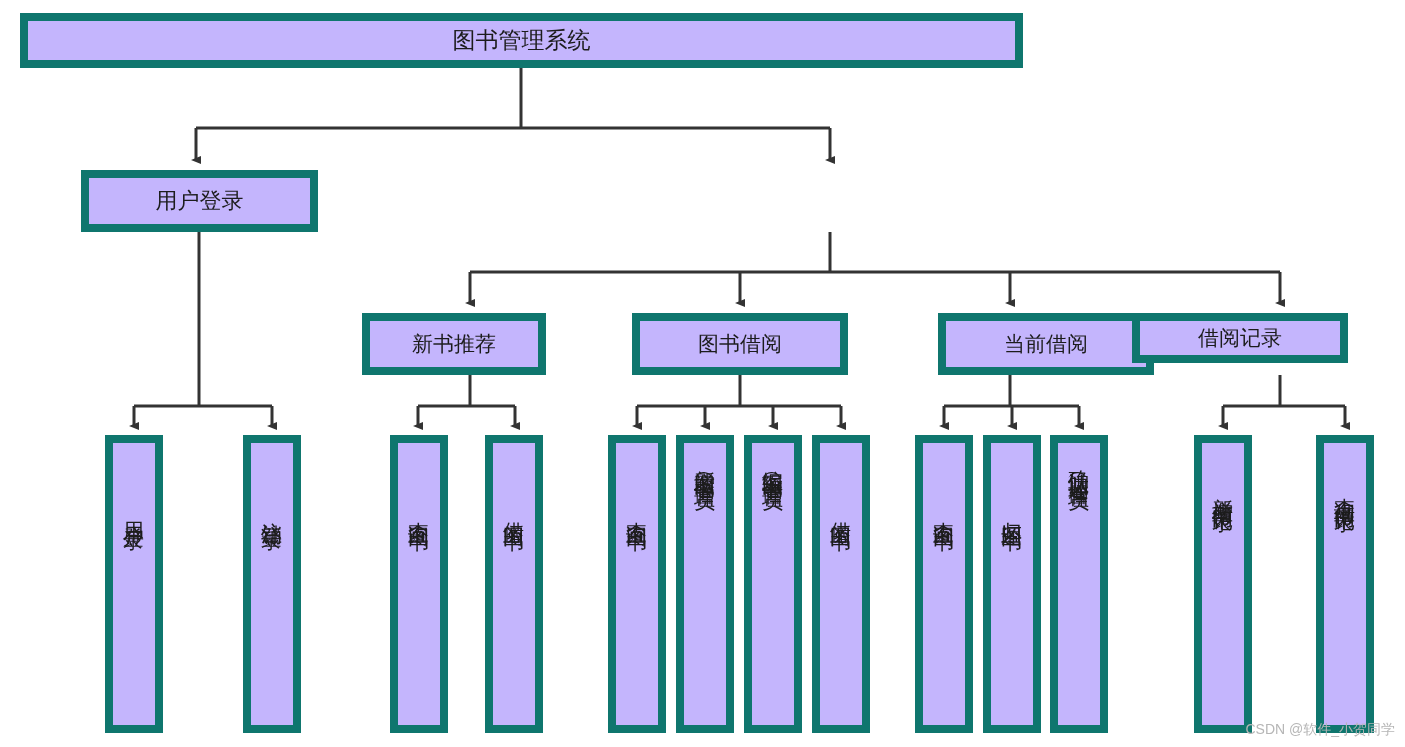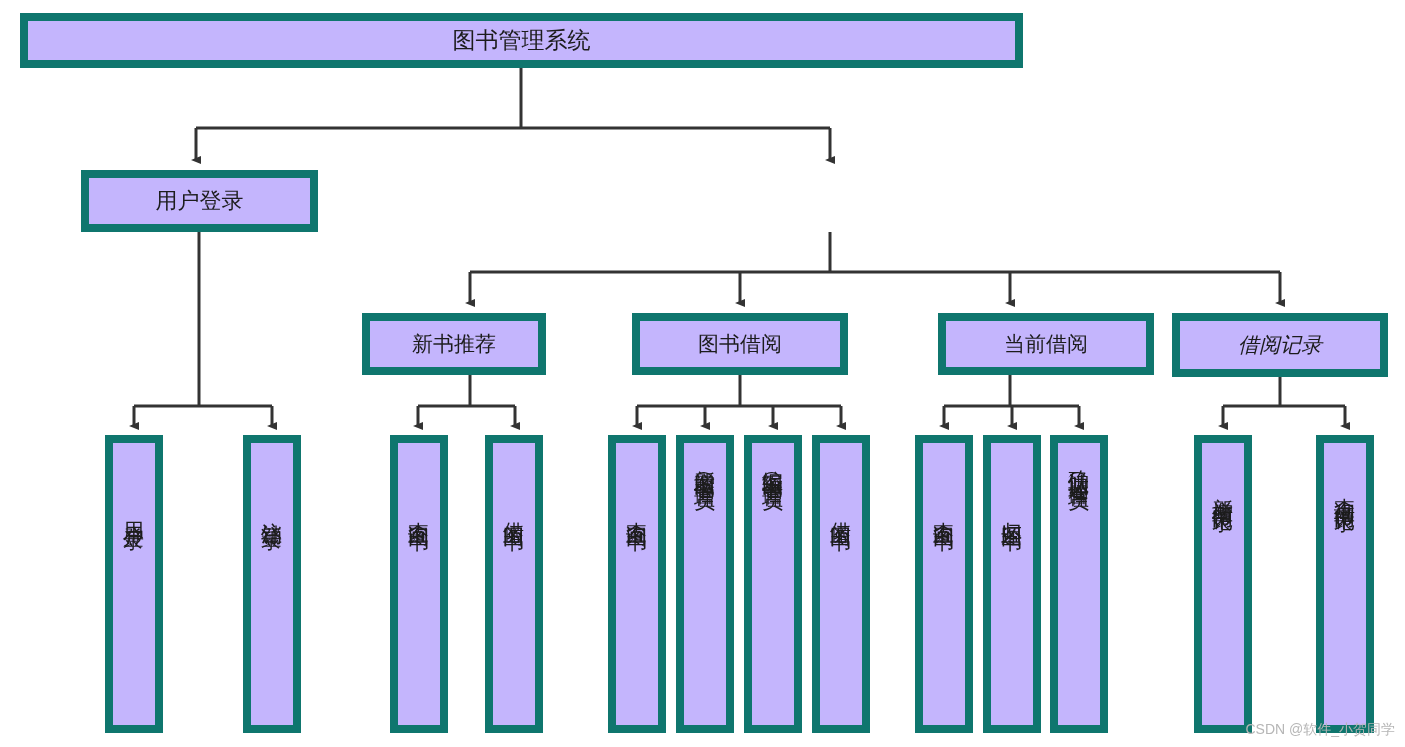--- a/index.html
+++ b/index.html
@@ -145,21 +145,21 @@
   </div>
 
   <div class="node level3" style="left:632px; top:313px; width:216px; height:62px;">
     <span>图书借阅</span>
   </div>
 
   <div class="node level3" style="left:902px; top:313px; width:216px; height:62px;margin-left:36px;">
     <span>当前借阅</span>
   </div>
 
-  <div class="node level3" style="left:1172px; top:313px; width:216px; height:64px;font-style:italic;">
+  <div class="node level3" style="left:1132px; top:313px; width:216px; height:50px;">
     <span>借阅记录</span>
   </div>
 
   <div class="node leaf mid" style="left:105px; top:435px; width:58px; height:298px;">
     <span class="vtext">用户登录</span>
   </div>
 
   <div class="node leaf mid" style="left:243px; top:435px; width:58px; height:298px;">
     <span class="vtext">注销登录</span>
   </div>

